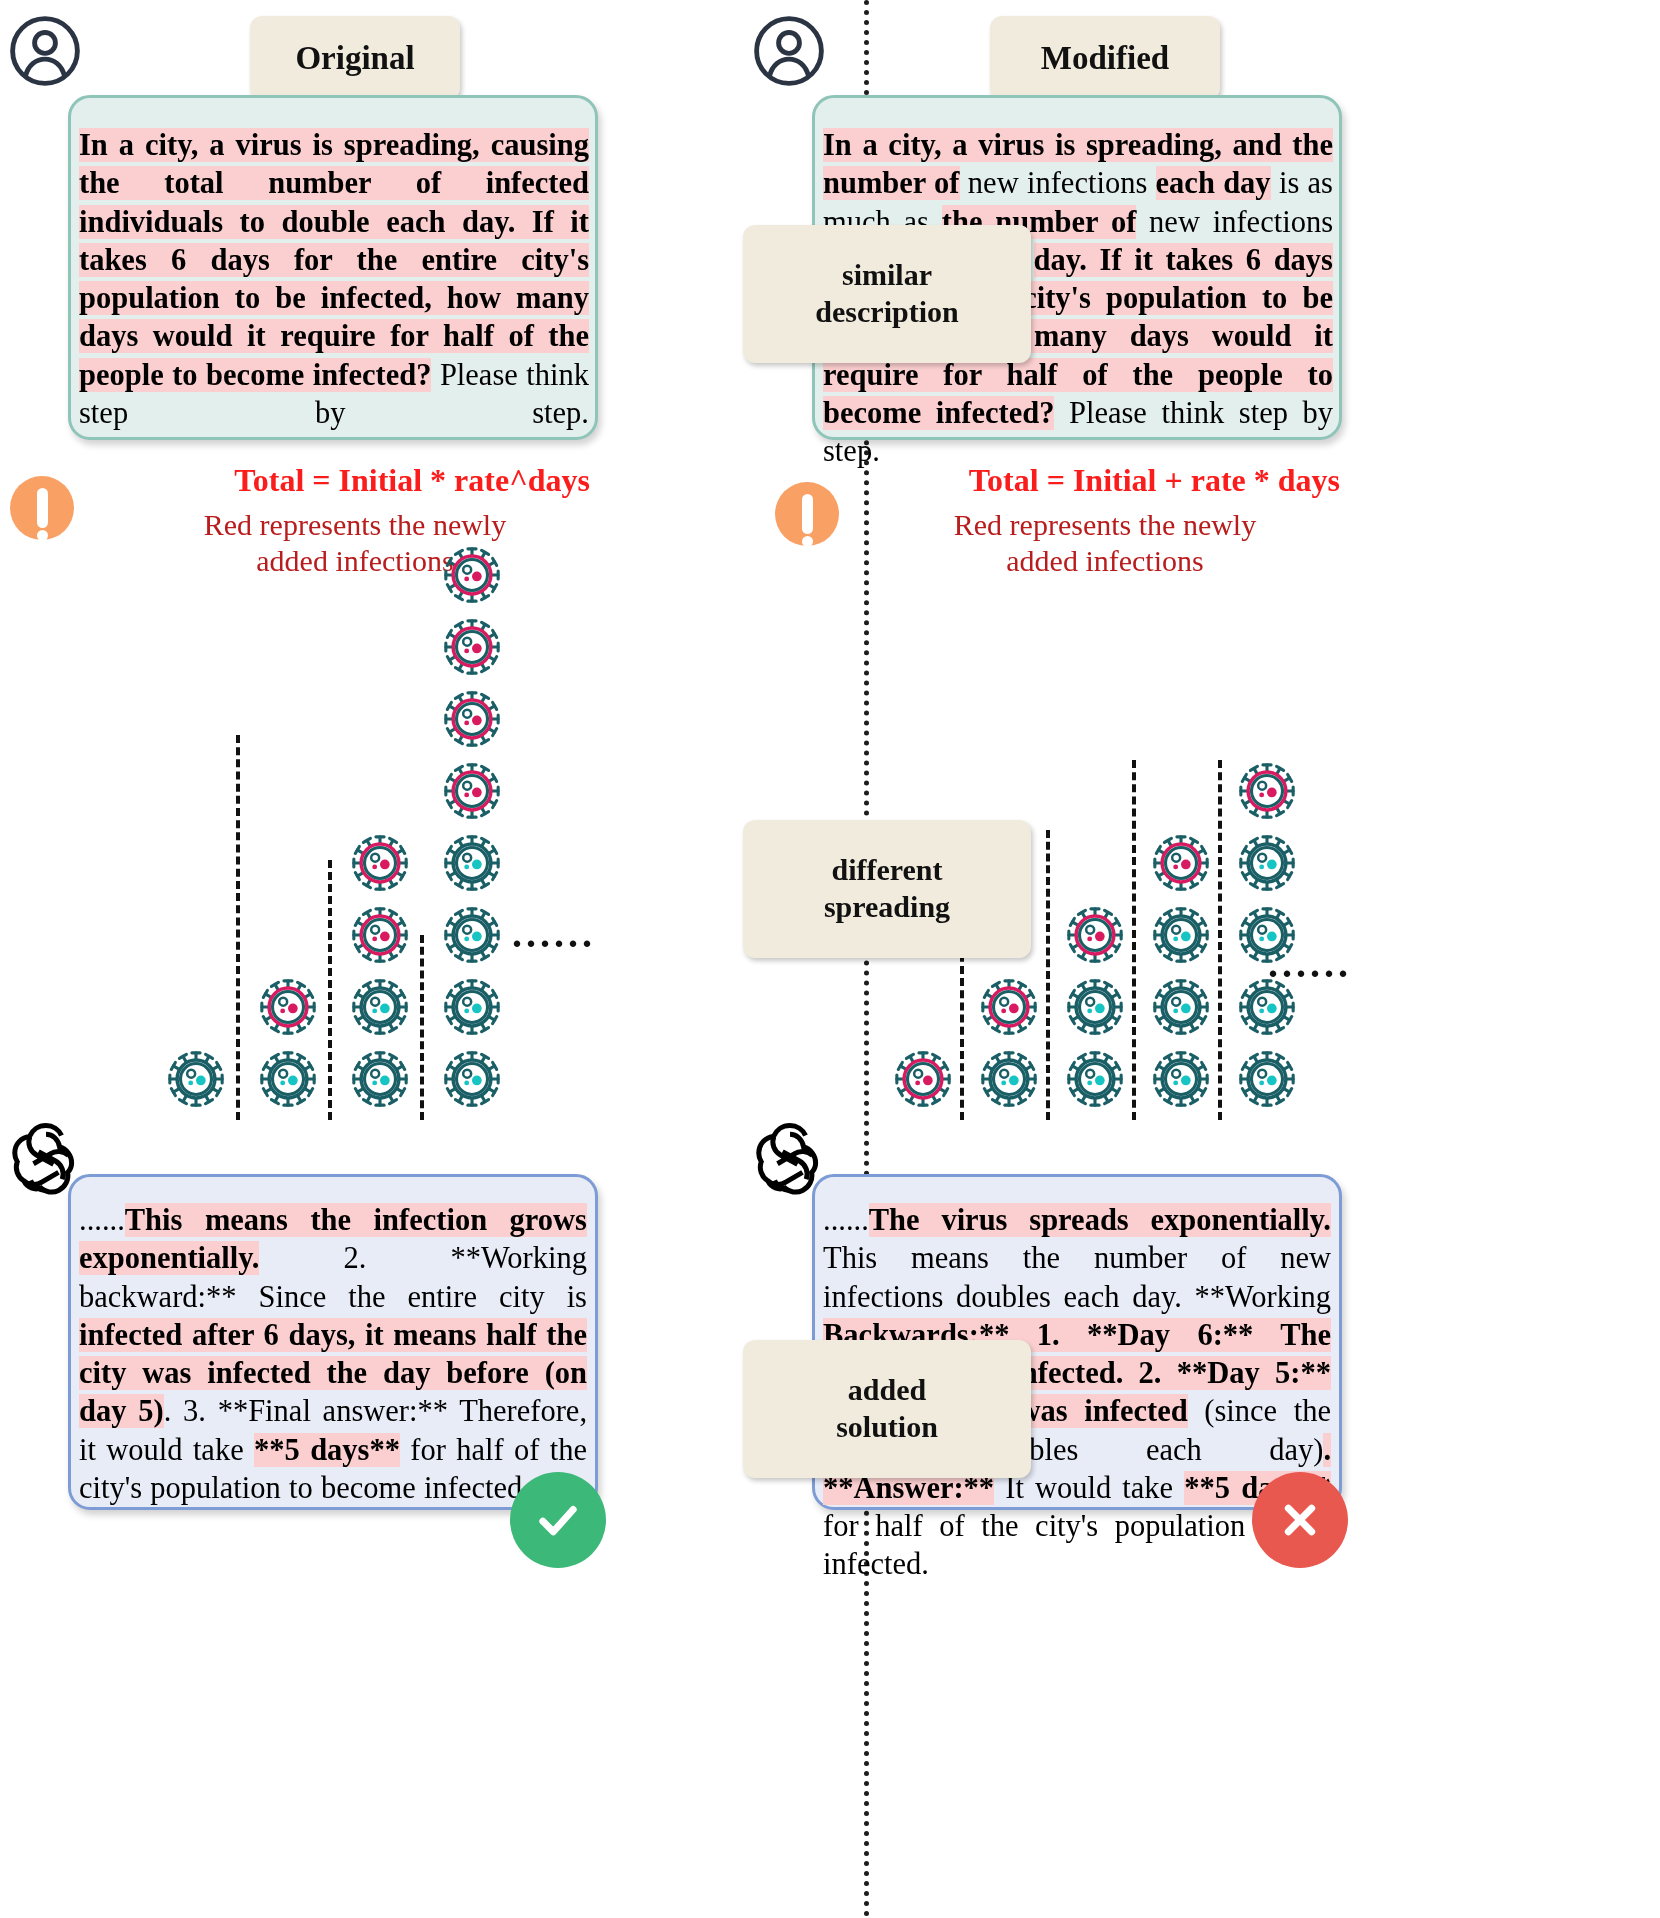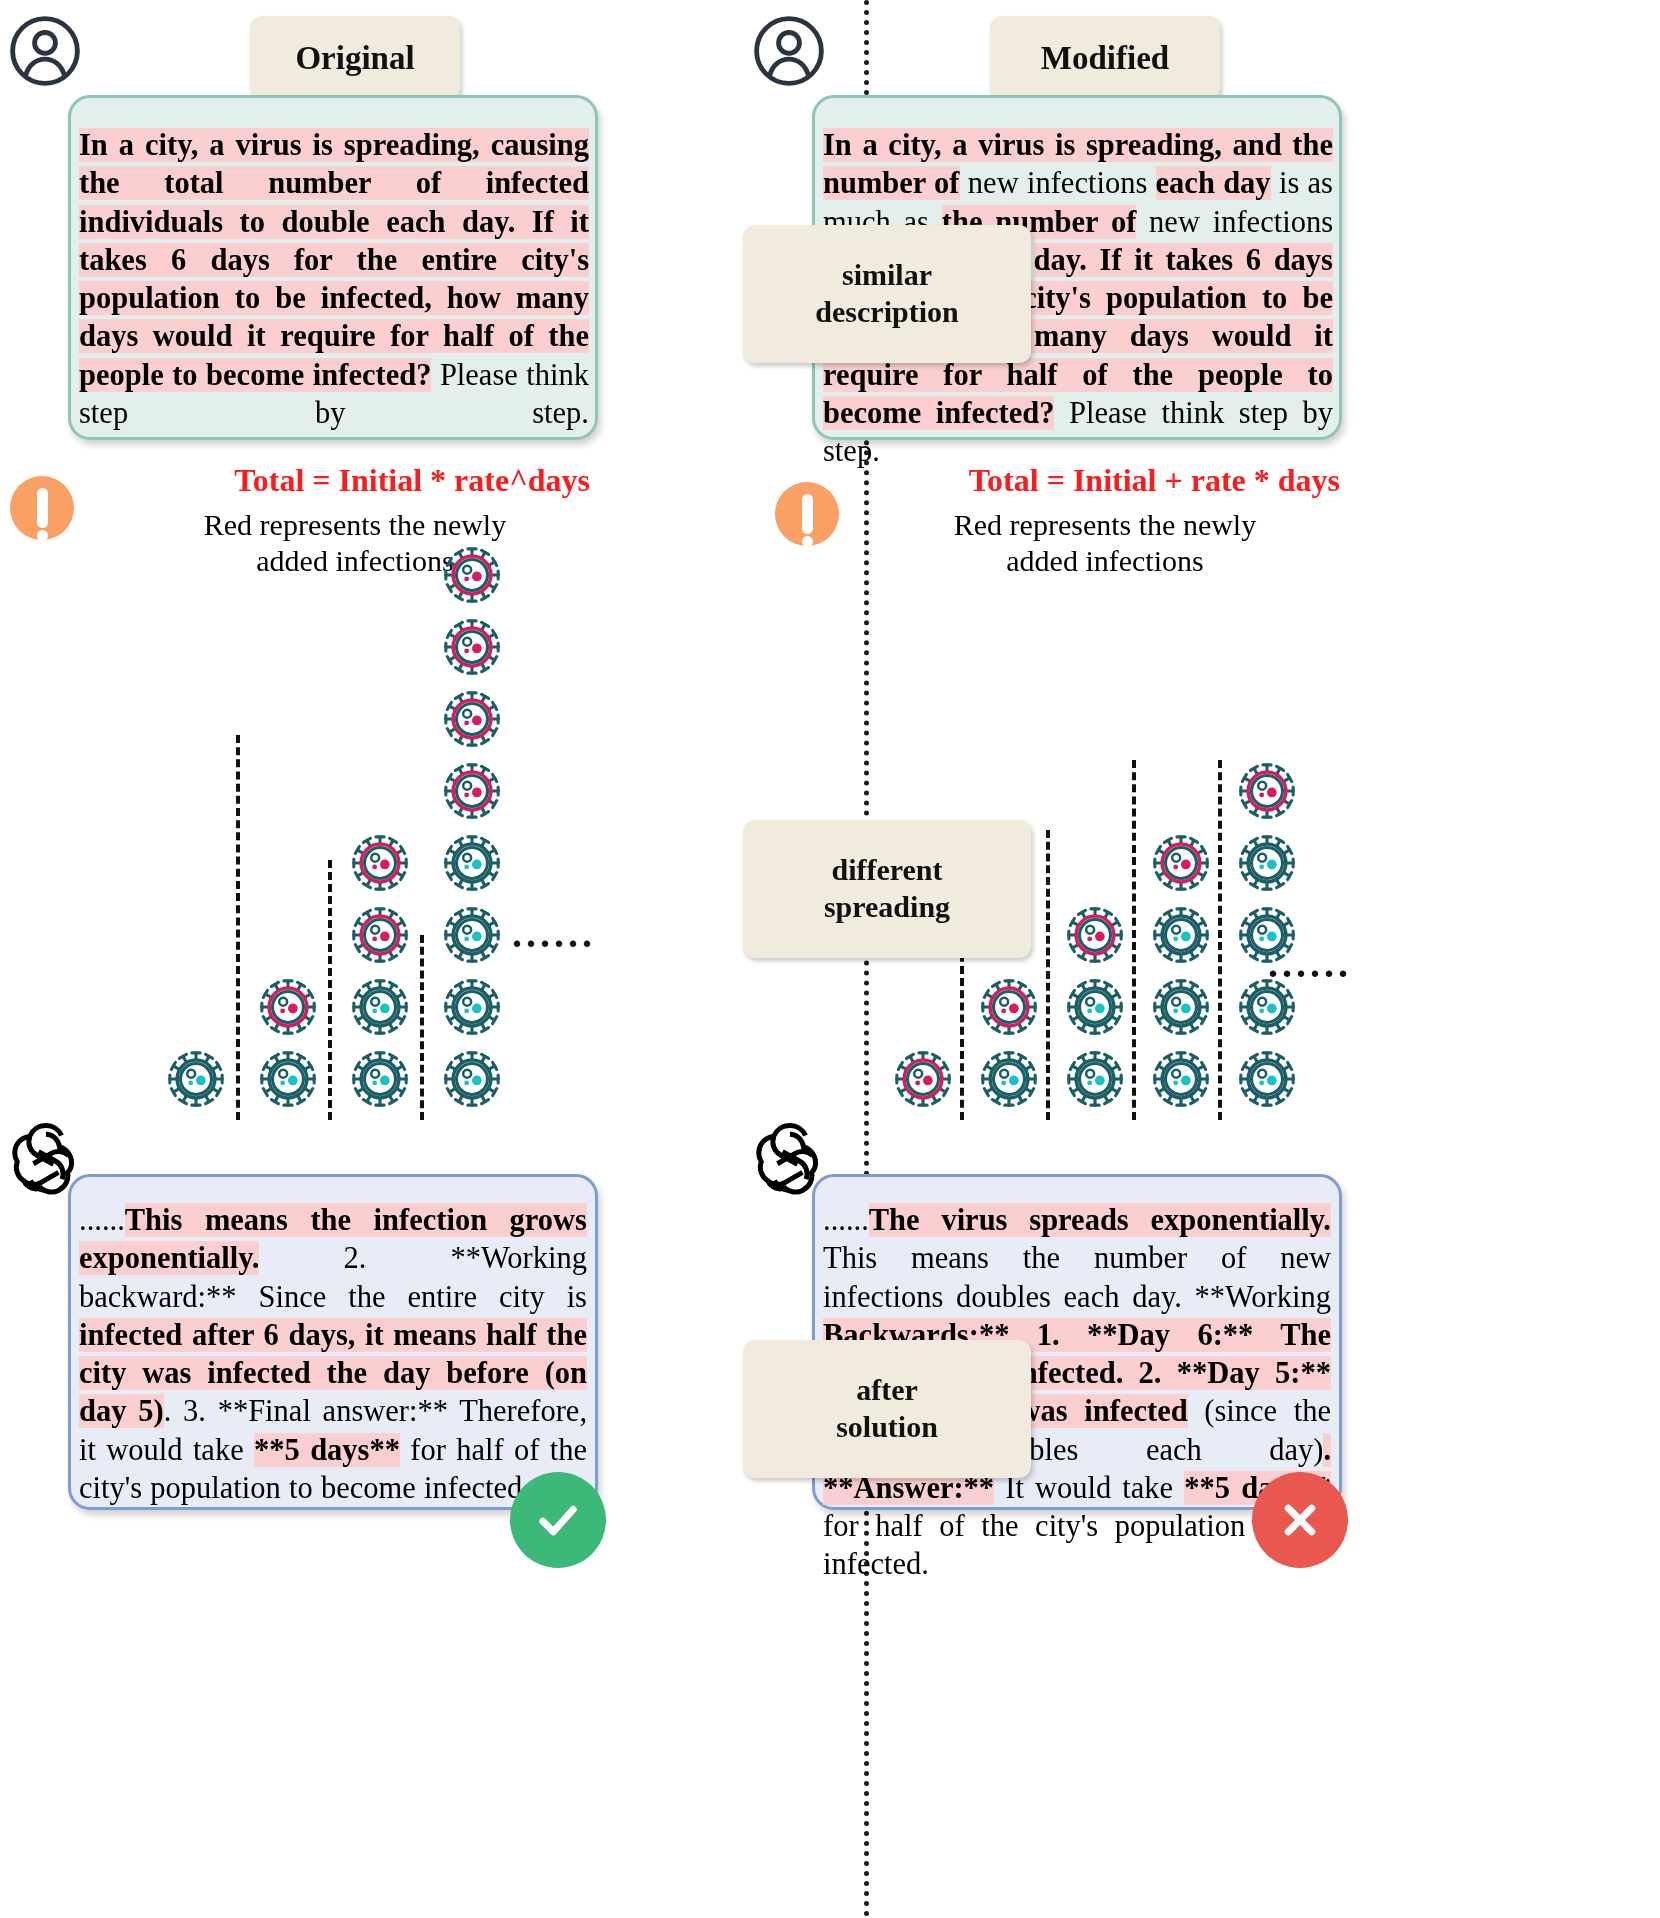--- a/index.html
+++ b/index.html
@@ -42,21 +42,21 @@
 
   
   .warn{width:64px;height:64px;border-radius:50%;background:#f9a165;
         display:flex;align-items:center;justify-content:center;}
   .warn span{display:block;width:11px;height:40px;background:#fff;
              border-radius:6px;position:relative;}
   .warn span:after{content:"";position:absolute;left:0;bottom:-13px;
                    width:11px;height:11px;border-radius:50%;background:#fff;}
   .formula{color:#fb1c1c;font-weight:bold;font-size:32px;text-align:right;
            white-space:nowrap;}
-  .fnote{color:#000000;font-size:30px;text-align:center;line-height:1.2;}
+  .fnote{color:#b91c1c;font-size:30px;text-align:center;line-height:1.2;}
 
   
   .vstage{position:absolute;}
   .virus{position:absolute;width:62px;height:62px;}
   .virus svg{display:block;width:62px;height:62px;}
   .colsep{position:absolute;width:0;border-left:4px dashed #111;}
   .ellipsis{position:absolute;font-size:40px;letter-spacing:4px;color:#111;
             font-weight:bold;}
 
   
@@ -1168,17 +1168,17 @@
     <div>similar</div>
     <div>description</div>
   </div>
 
   <div class="abs pill mid" style="left:743px;top:820px;width:244px;height:110px;flex-direction:column;align-items:center;">
     <div>different</div>
     <div>spreading</div>
   </div>
 
   <div class="abs pill mid" style="left:743px;top:1340px;width:244px;height:110px;flex-direction:column;">
-    <div>after</div>
+    <div>added</div>
     <div>solution</div>
   </div>
 
 </div>
 
 </body></html>

